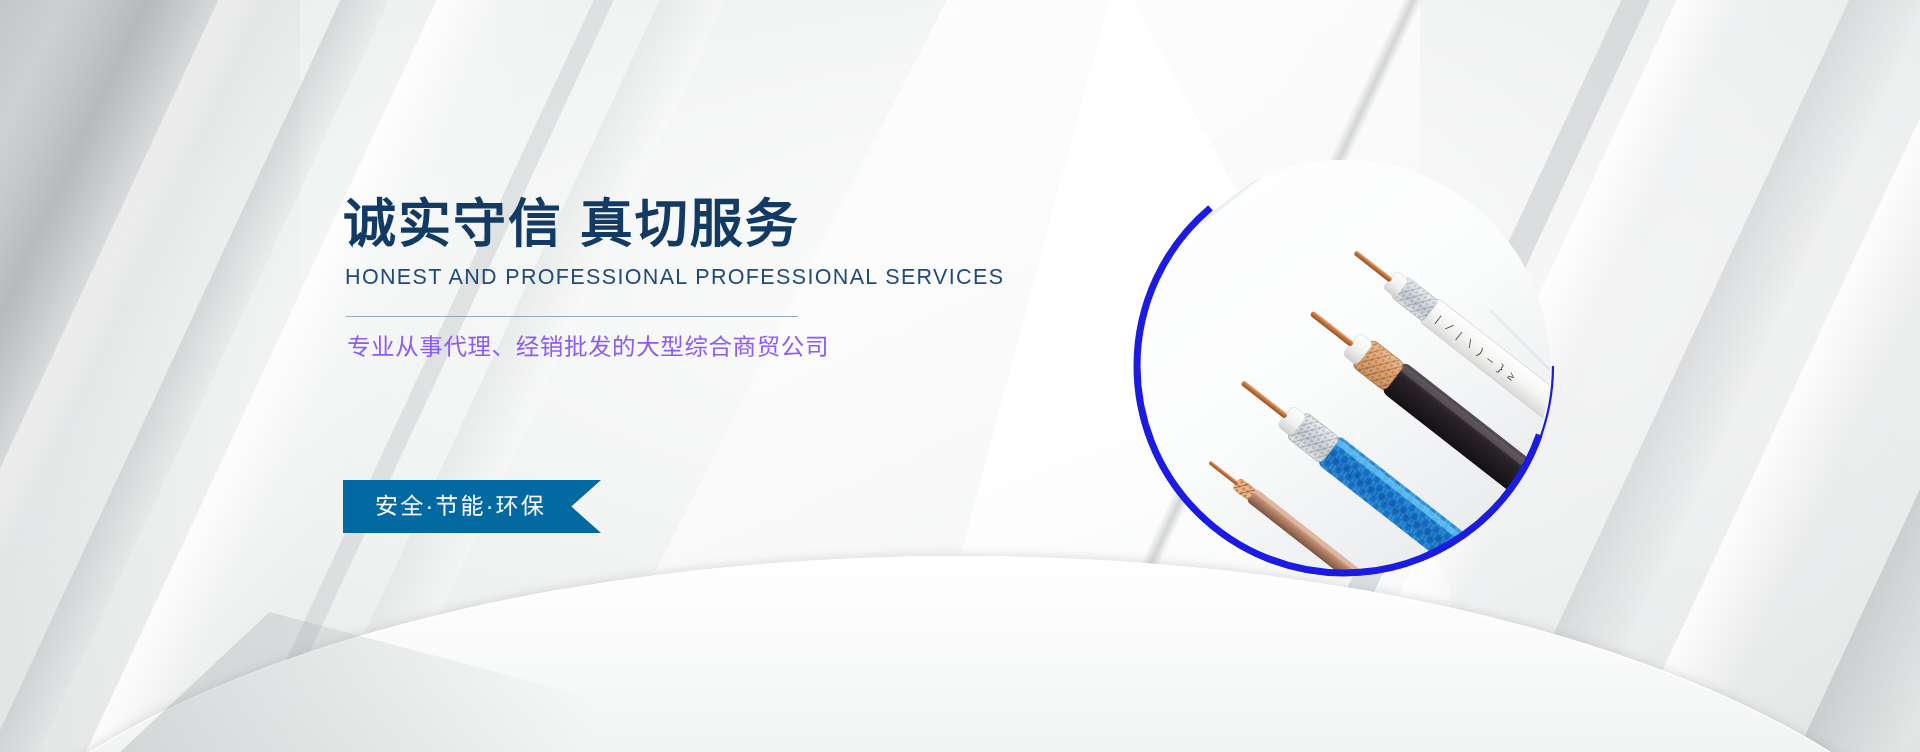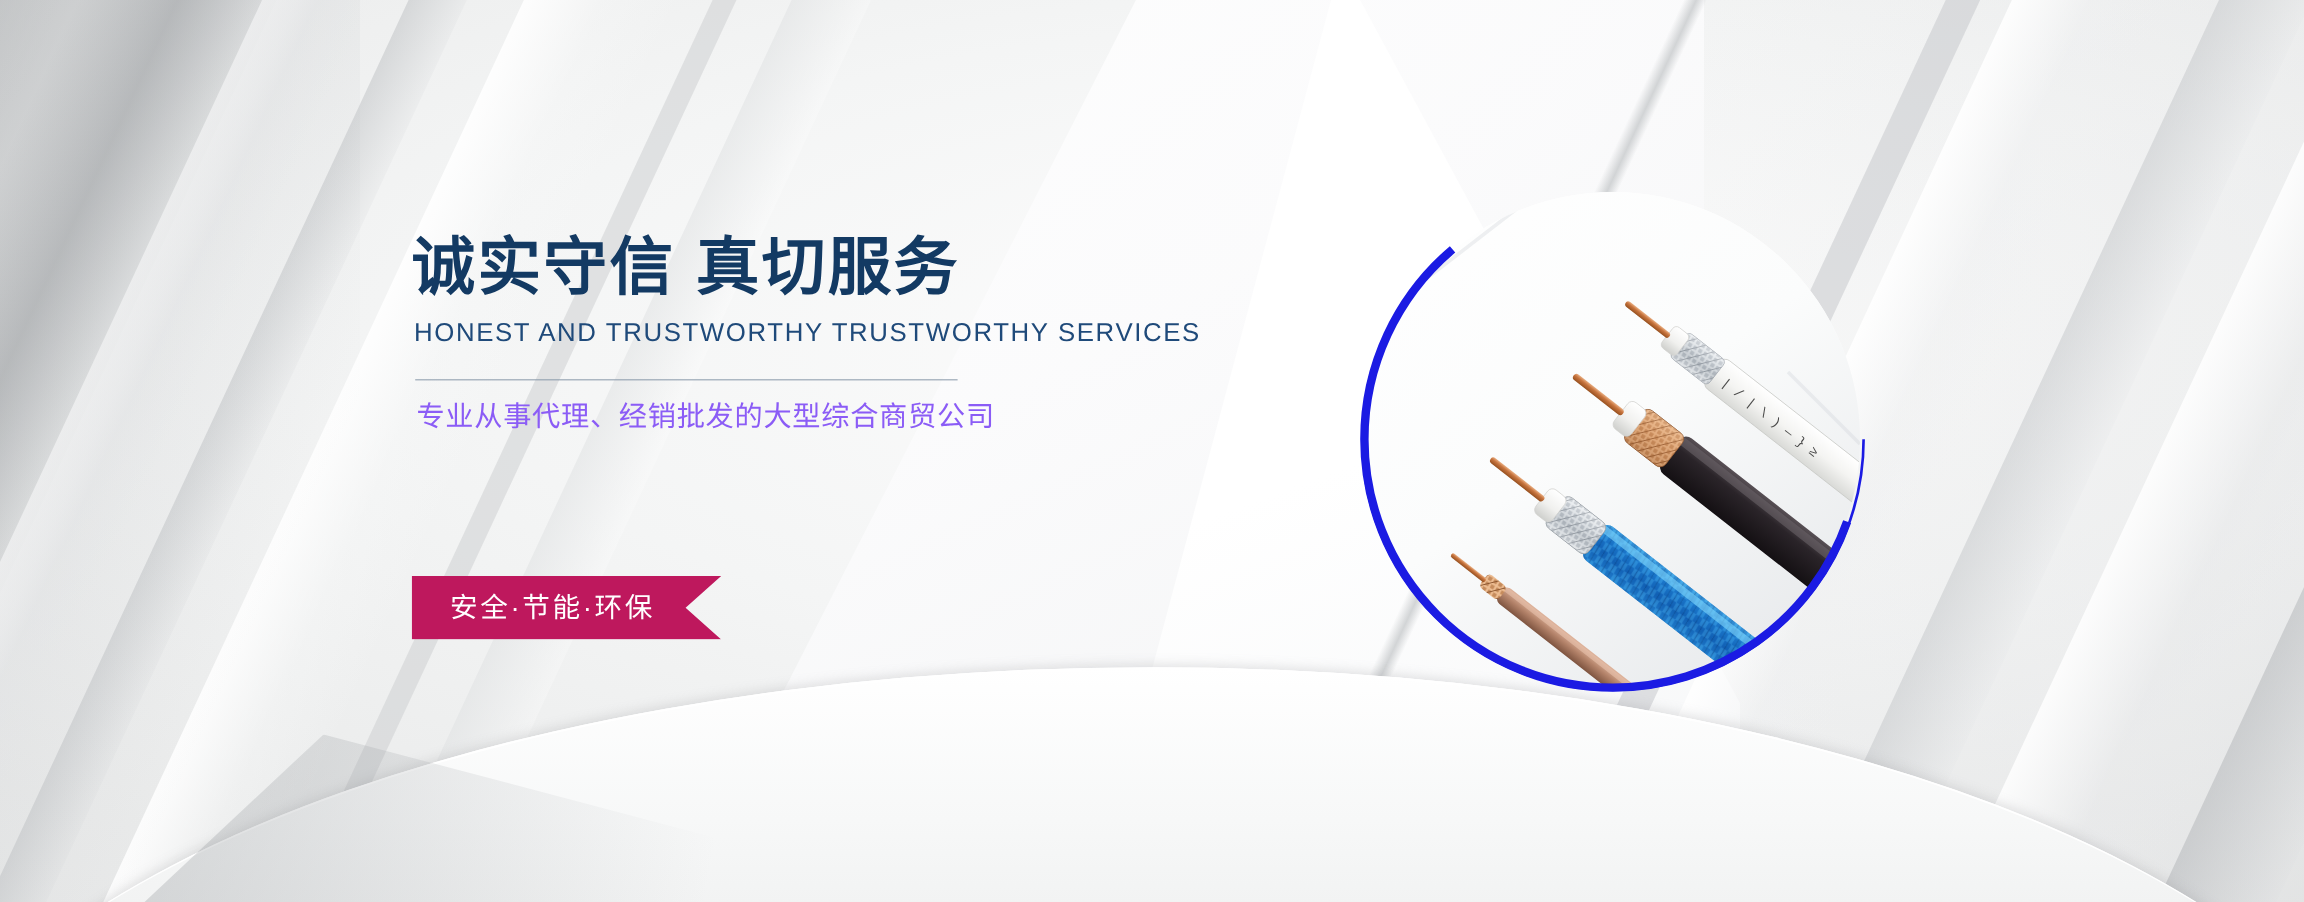--- a/index.html
+++ b/index.html
@@ -107,21 +107,21 @@
     white-space:nowrap;
   }
 
   
   .ribbon{
     position:absolute;
     left:343px;
     top:480px;
     width:258px;
     height:53px;
-    background:#be185d;
+    background:#0369a1;
     display:flex;
     align-items:center;
     justify-content:flex-start;
     padding-left:32px;
     -webkit-clip-path:polygon(0 0,100% 0,88.5% 50%,100% 100%,0 100%);
     clip-path:polygon(0 0,100% 0,88.5% 50%,100% 100%,0 100%);
   }
   .ribbon span{
     color:#ffffff;
     font-size:23px;
@@ -186,21 +186,21 @@
 
   <div class="floor"></div>
   <div class="floor-edge"></div>
   <div class="wedge" style="left:120px;bottom:0;width:680px;height:140px;
               background:linear-gradient(100deg,rgba(150,154,158,.35),rgba(255,255,255,0) 70%);
               -webkit-clip-path:polygon(0 100%,22% 0,100% 100%);
               clip-path:polygon(0 100%,22% 0,100% 100%);"></div>
 
   <div class="copy">
     <h1 class="headline">诚实守信 真切服务</h1>
-    <div class="subhead">HONEST AND TRUSTWORTHY TRUSTWORTHY SERVICES</div>
+    <div class="subhead">HONEST AND PROFESSIONAL PROFESSIONAL SERVICES</div>
     <div class="rule"></div>
     <div class="desc">专业从事代理、经销批发的大型综合商贸公司</div>
   </div>
 
   <div class="ribbon">
     <span>安全·节能·环保</span>
   </div>
 
   <div class="circle-wrap">
 

